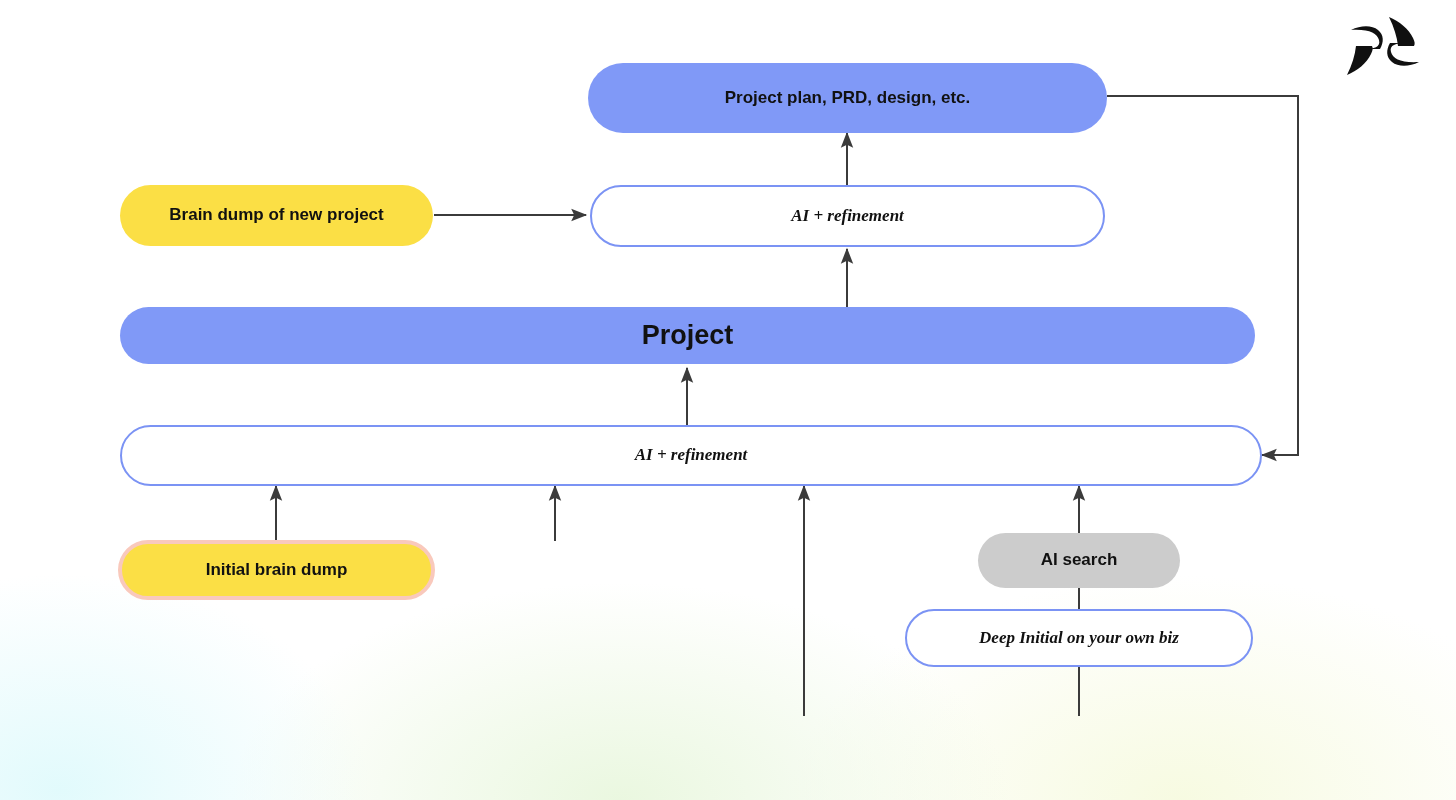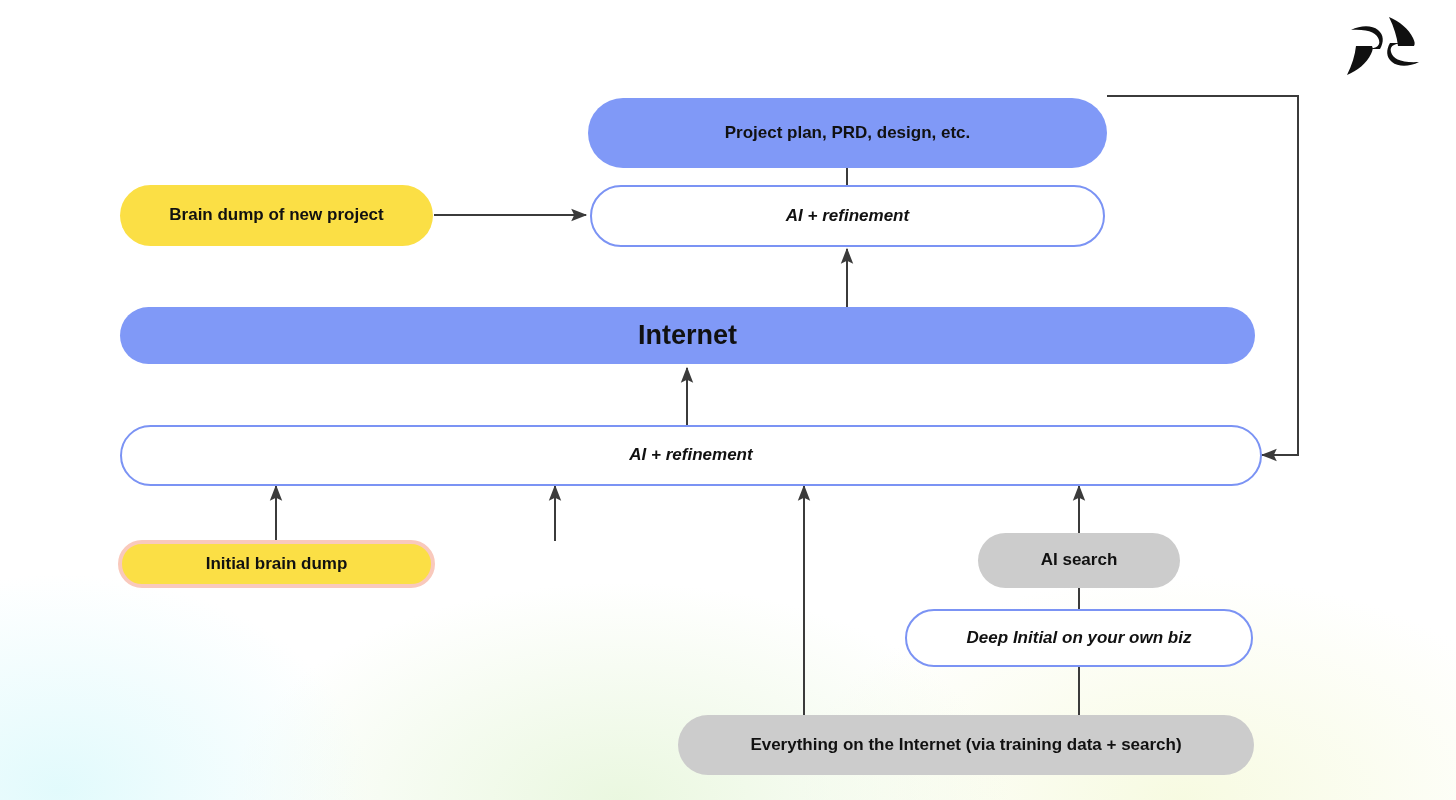--- a/index.html
+++ b/index.html
@@ -62,20 +62,21 @@
     border-radius: 999px;
   }
   .t-bold {
     font-weight: bold;
     font-size: 17px;
   }
   .t-bold-italic {
     font-weight: bold;
     font-style: italic;
     font-size: 17px;
+    font-family: Liberation Serif, serif;
   }
   .t-title {
     font-weight: bold;
     font-size: 27px;
   }
   #edges {
     position: absolute;
     left: 0;
     top: 0;
     width: 1456px;
@@ -120,56 +121,53 @@
 
     <line x1="1079" y1="533" x2="1079" y2="486" stroke="#3b3b3b" stroke-width="2" marker-end="url(#arrowhead)"></line>
 
     <line x1="1079" y1="610" x2="1079" y2="588" stroke="#3b3b3b" stroke-width="2"></line>
 
     <line x1="1079" y1="716" x2="1079" y2="666" stroke="#3b3b3b" stroke-width="2"></line>
 
     <path d="M 1107 96 L 1298 96 L 1298 455 L 1262 455" fill="none" stroke="#3b3b3b" stroke-width="2" marker-end="url(#arrowhead)"></path>
   </svg>
 
-  <div class="node blue-fill t-bold" style="left:588px; top:63px; width:519px; height:70px;margin-top:35px;">
+  <div class="node blue-fill t-bold" style="left:588px; top:63px; width:519px; height:70px;">
     <span>Project plan, PRD, design, etc.</span>
   </div>
 
   <div class="node yellow-fill t-bold" style="left:120px; top:185px; width:313px; height:61px;justify-content:center;">
     <span>Brain dump of new project</span>
   </div>
 
   <div class="node white-outline t-bold-italic" style="left:590px; top:185px; width:515px; height:62px;">
     <span>AI + refinement</span>
   </div>
 
   <div class="node blue-fill t-title" style="left:120px; top:307px; width:1135px; height:57px;">
-    <span>Internet</span>
+    <span>Project</span>
   </div>
 
   <div class="node white-outline t-bold-italic" style="left:120px; top:425px; width:1142px; height:61px;">
     <span>AI + refinement</span>
   </div>
 
-  <div class="node yellow-fill-outlined t-bold" style="left:118px; top:540px; width:317px; height:48px;">
+  <div class="node yellow-fill-outlined t-bold" style="left:118px; top:540px; width:317px; height:60px;">
     <span>Initial brain dump</span>
   </div>
 
 
   <div class="node gray-fill t-bold" style="left:978px; top:533px; width:202px; height:55px;">
     <span>AI search</span>
   </div>
 
   <div class="node white-outline t-bold-italic" style="left:905px; top:609px; width:348px; height:58px;">
     <span>Deep Initial on your own biz</span>
   </div>
 
-  <div class="node gray-fill t-bold" style="left:678px; top:715px; width:576px; height:60px;">
-    <span>Everything on the Internet (via training data + search)</span>
-  </div>
 
   <svg id="logo" viewBox="0 0 84 66" xmlns="http://www.w3.org/2000/svg">
     <path d="M8 17 C 26 16, 34 20, 36 27 C 38 34, 31 36, 21 36 L 37 36 C 41 29, 41 22, 35 17 C 29 12, 18 12, 8 17 Z" fill="#101010"></path>
     <path d="M4 62 C 14 58, 24 50, 28 41 C 30 37, 30 35, 29 33 L 13 33 C 12 42, 9 52, 4 62 Z" fill="#101010"></path>
     <path d="M46 4 C 56 8, 66 16, 70 25 C 72 29, 72 31, 71 33 L 55 33 C 54 24, 51 14, 46 4 Z" fill="#101010"></path>
     <path d="M76 49 C 58 50, 50 46, 48 39 C 46 32, 53 30, 63 30 L 47 30 C 43 37, 43 44, 49 49 C 55 54, 66 54, 76 49 Z" fill="#101010"></path>
   </svg>
 
 </div>
 

